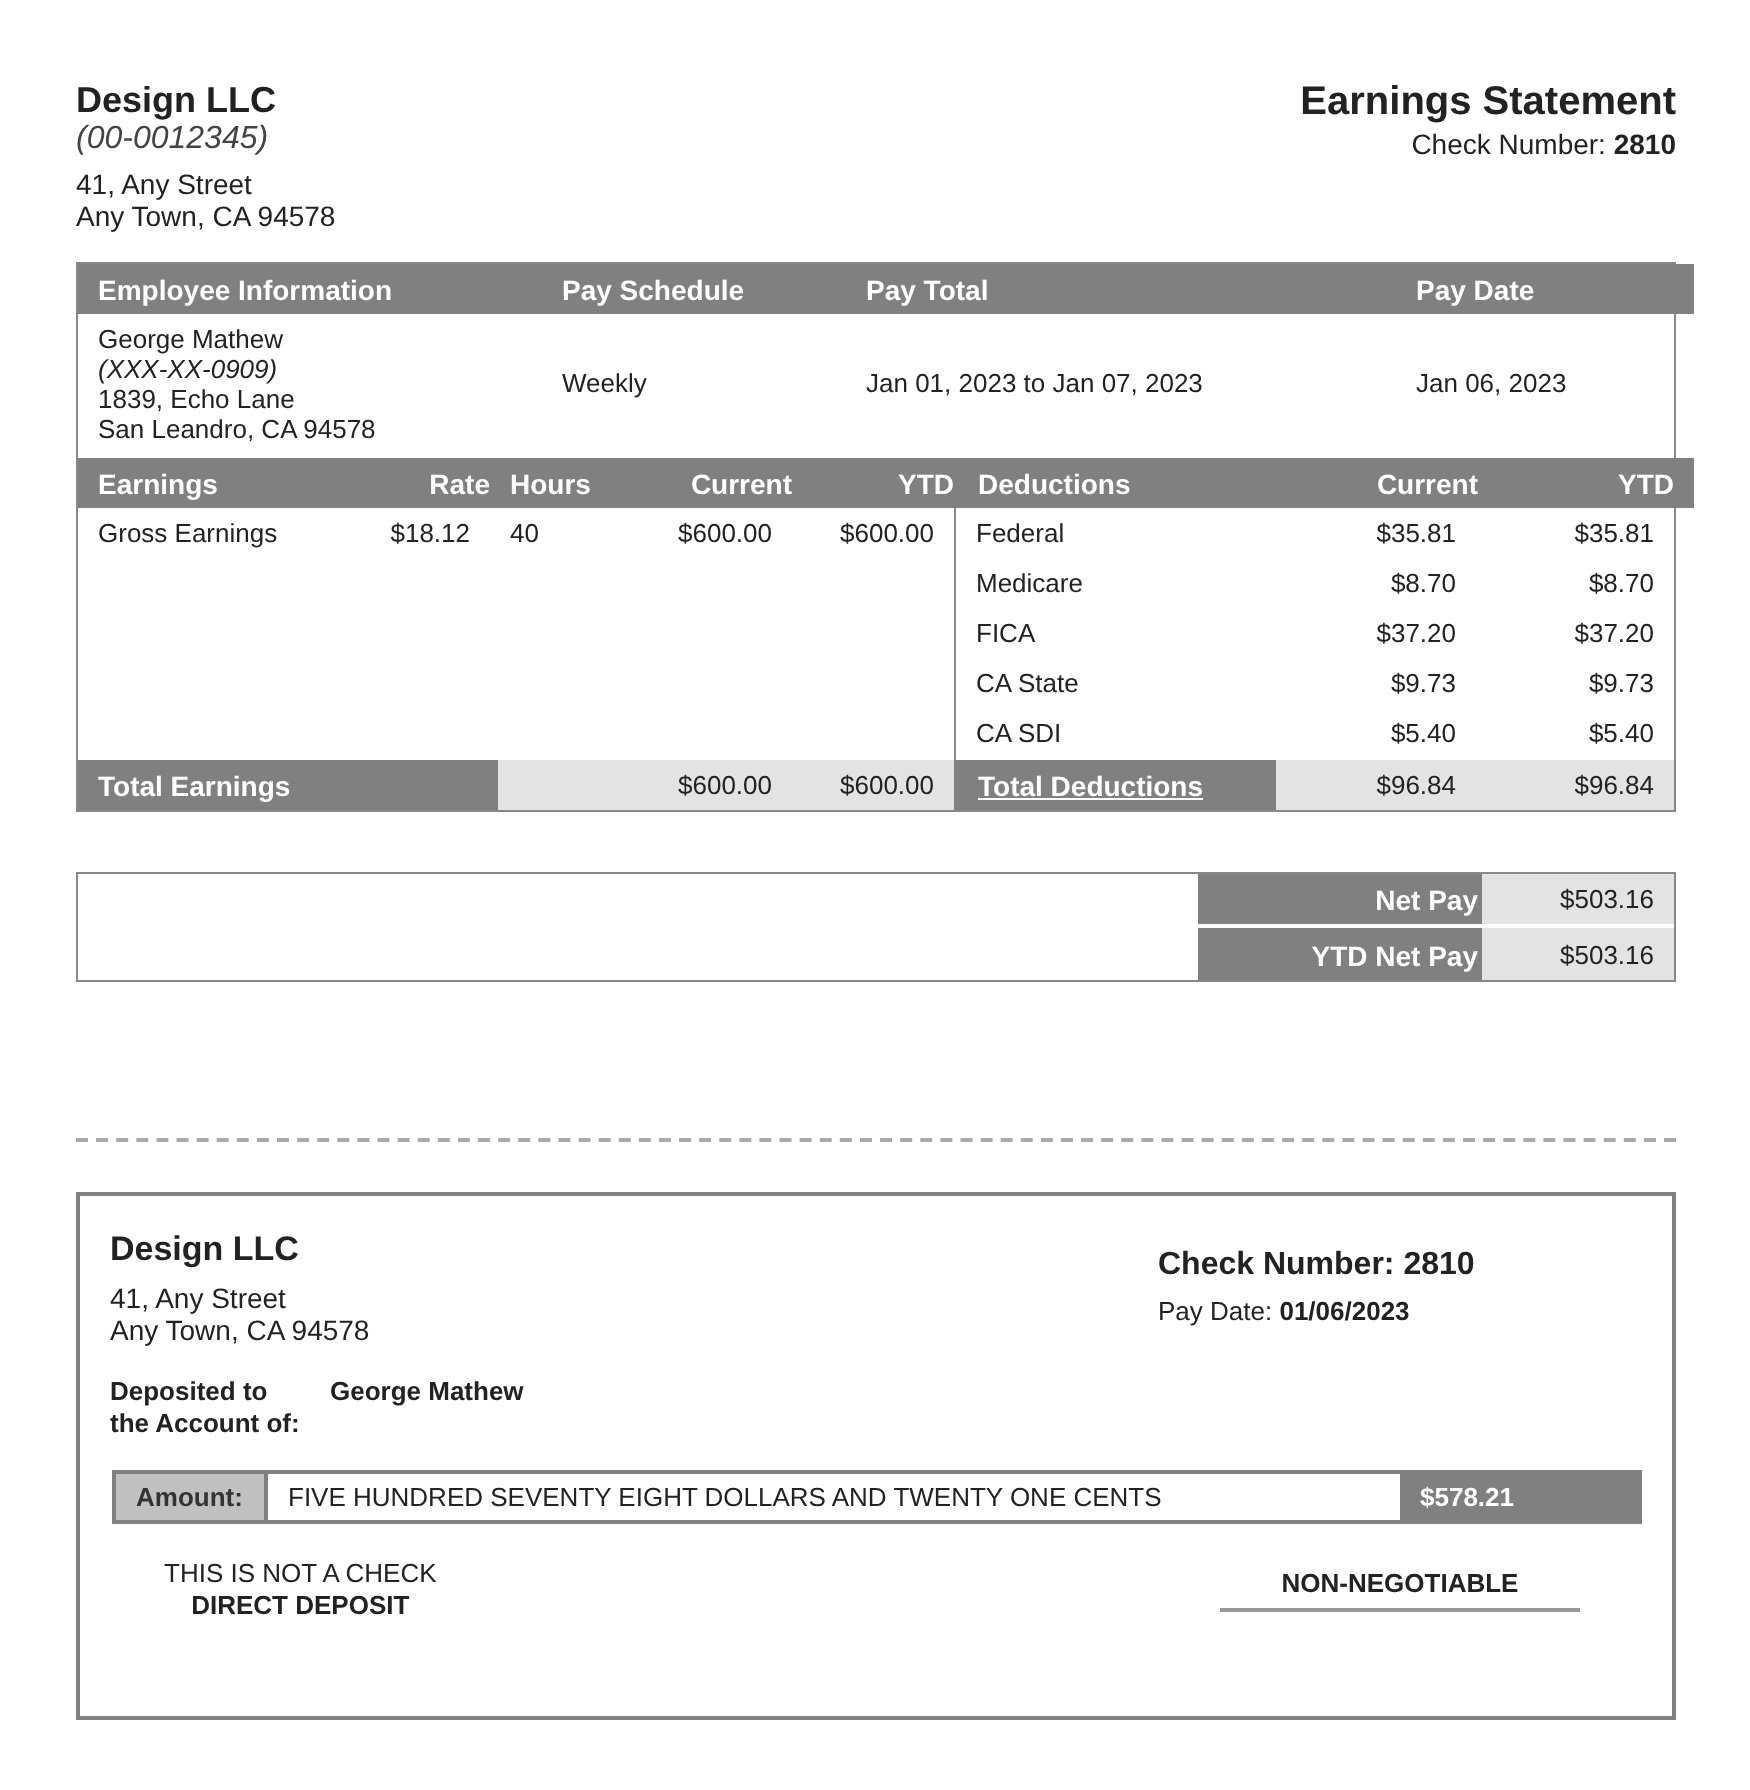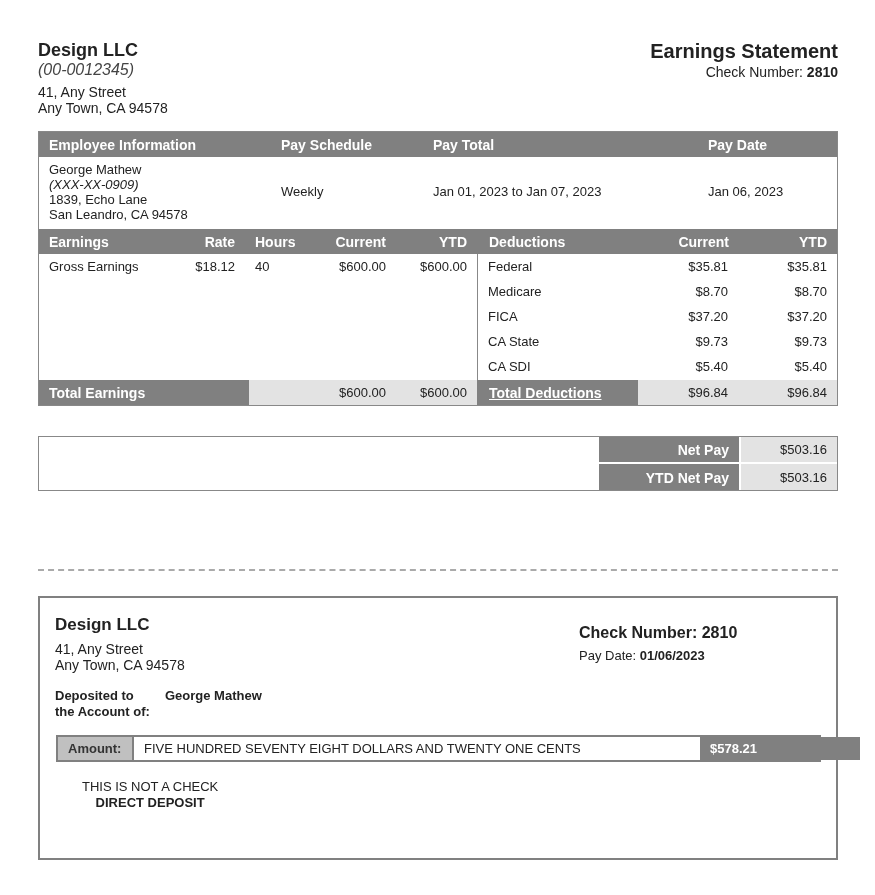--- a/index.html
+++ b/index.html
@@ -1,20 +1,20 @@
 <!DOCTYPE html>
 <html><head>
 <meta charset="utf-8">
 <style>
   html, body { margin: 0; padding: 0; background: #fff; }
   body { width: 875px; height: 895px; position: relative; font-family: "Liberation Sans", sans-serif; color: #222; font-size: 14px; }
   .abs { position: absolute; }
   .bold { font-weight: bold; }
   .ital { font-style: italic; }
-  .hdr { background: #808080; color: #fff; font-weight: bold; font-size: 14px; }
+  .hdr { background: #808080; color: #fff; font-weight: bold; font-size: 14px; padding-left: 10px; }
   .right { text-align: right; }
   .cell { position: absolute; white-space: nowrap; }
   .light { background: #e3e3e3; }
 </style>
 </head>
 <body>
 
 <div class="abs bold" style="left:38px;top:40px;font-size:18px;">Design LLC</div>
 <div class="abs ital" style="left:38px;top:61px;font-size:16px;color:#444;">(00-0012345)</div>
 <div class="abs" style="left:38px;top:84px;">41, Any Street</div>
@@ -148,23 +148,24 @@
   </div>
   <div class="abs" style="left:125px;top:90px;font-size:13px;line-height:16px;">
     <div class="bold">George Mathew</div>
   </div>
 
   <div class="abs" style="left:16px;top:137px;width:765px;height:27px;border:2px solid #808080;box-sizing:border-box;font-size:13px;">
     <div class="abs bold" style="left:0;top:0;width:74px;height:23px;background:#c0c0c0;border-right:2px solid #808080;">
       <span class="cell" style="left:10px;top:4px;color:#333;">Amount:</span>
     </div>
     <span class="cell" style="left:86px;top:4px;">FIVE HUNDRED SEVENTY EIGHT DOLLARS AND TWENTY ONE CENTS</span>
-    <div class="abs bold" style="left:642px;top:0;width:121px;height:23px;background:#808080;color:#fff;padding-left:39px;">
+    <div class="abs bold" style="left:642px;top:0;width:121px;height:23px;background:#808080;color:#fff;">
       <span class="cell" style="left:10px;top:4px;">$578.21</span>
     </div>
   </div>
 
   <div class="abs" style="left:42px;top:181px;text-align:center;font-size:13px;line-height:16px;">
     <div>THIS IS NOT A CHECK</div>
     <div class="bold">DIRECT DEPOSIT</div>
   </div>
 
+  <div class="abs bold" style="left:570px;top:186px;width:180px;text-align:center;font-size:13px;padding-bottom:5px;border-bottom:2px solid #999;">NON-NEGOTIABLE</div>
 </div>
 
 </body></html>

